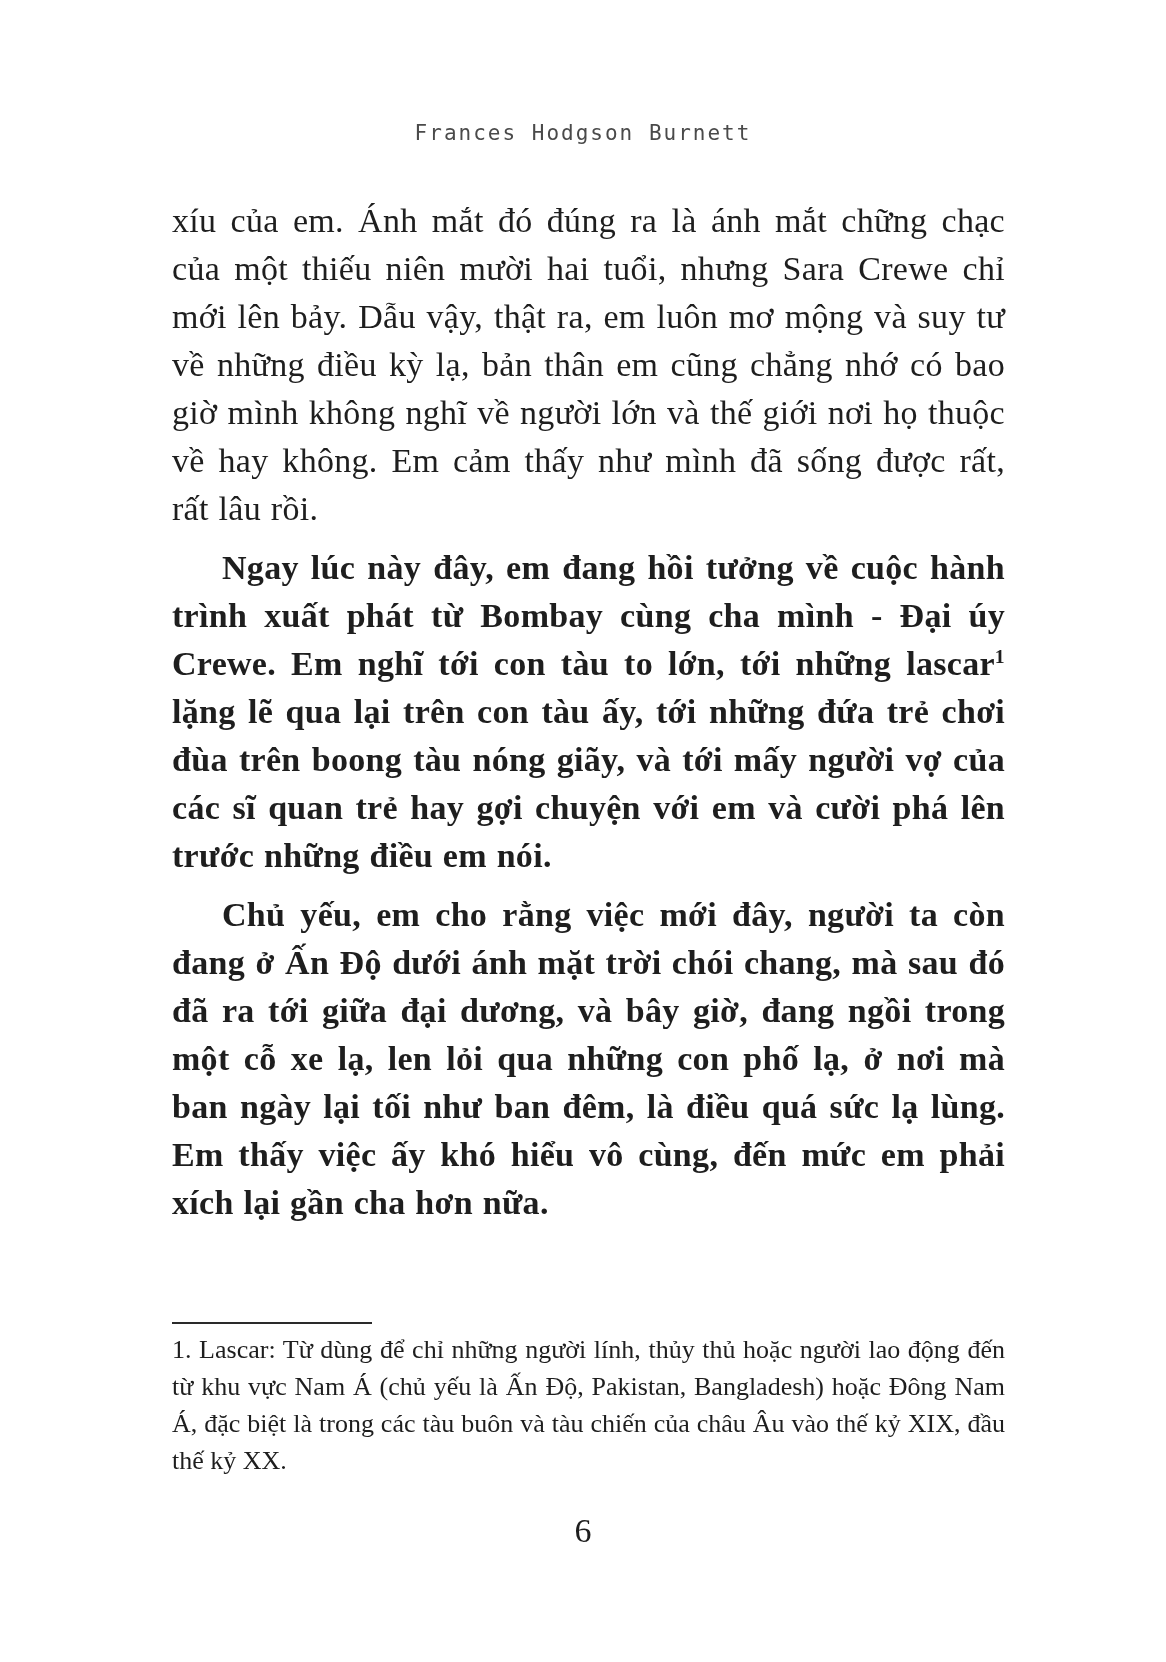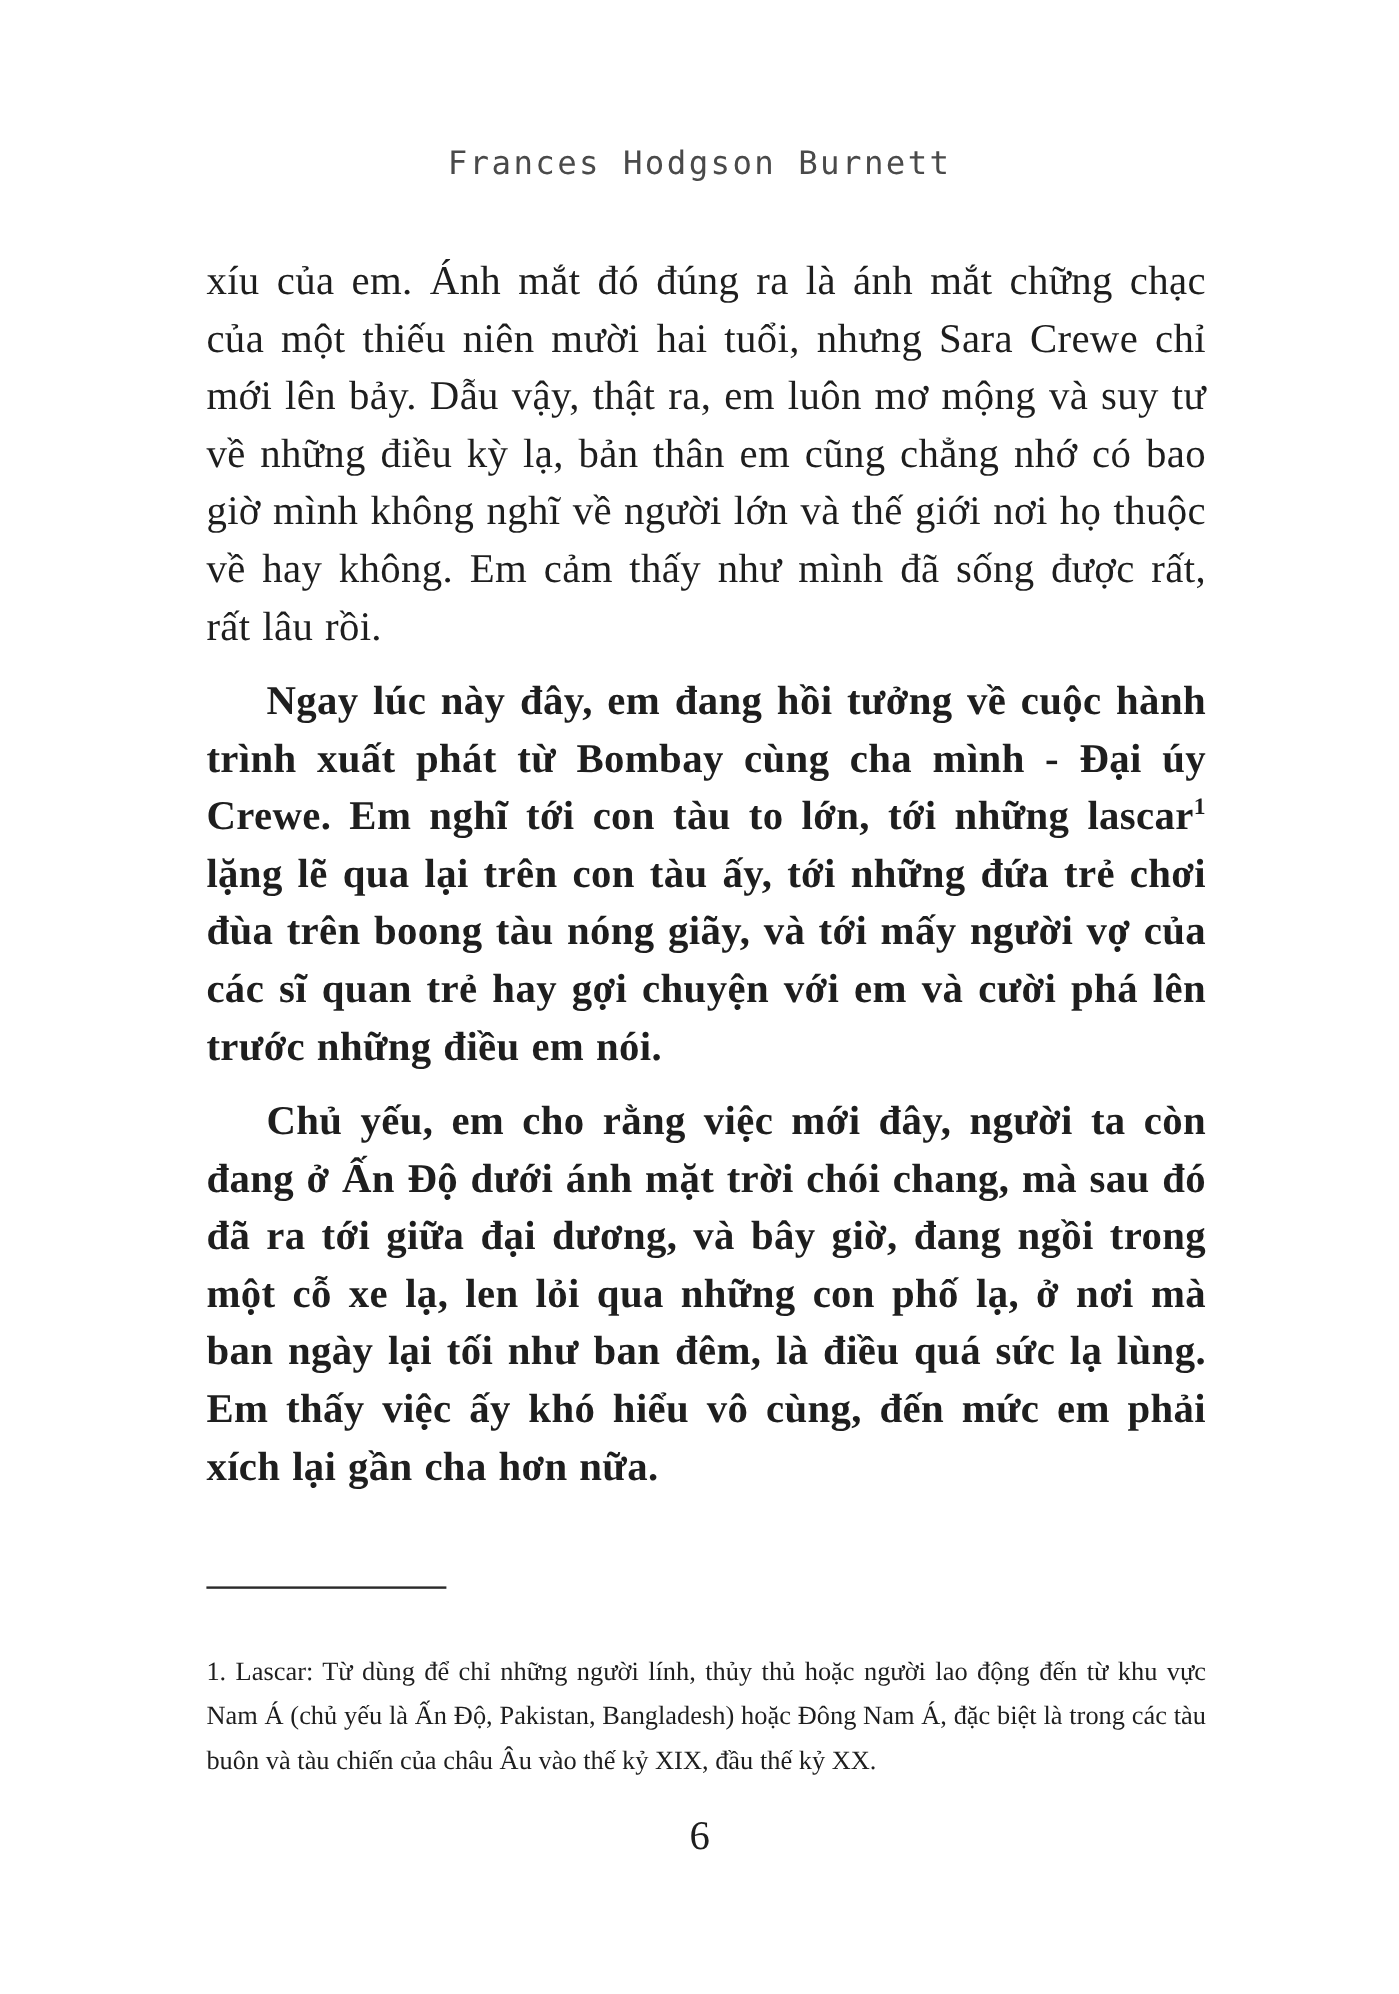--- a/index.html
+++ b/index.html
@@ -16,37 +16,37 @@
     color: #1e1e1e;
     overflow: hidden;
   }
   .author-header {
     position: absolute;
     top: 121px;
     left: 0;
     width: 100%;
     text-align: center;
     font-family: "DejaVu Sans Mono", monospace;
-    font-size: 27px;
+    font-size: 21px;
     letter-spacing: 2px;
     color: #4a4a4a;
   }
   .body-text {
     position: absolute;
     left: 172px;
     top: 197px;
     width: 833px;
     font-size: 34px;
     line-height: 48px;
     text-align: justify;
     letter-spacing: 0.3px;
     word-spacing: 1px;
   }
   .body-text p {
-    margin: 14px 0 11px 0;
+    margin: 0 0 11px 0;
   }
   .body-text p.indented {
     text-indent: 50px;
     font-weight: bold;
   }
   .body-text sup {
     font-size: 0.58em;
     line-height: 0;
     vertical-align: super;
   }
@@ -54,23 +54,23 @@
     position: absolute;
     left: 172px;
     top: 1322px;
     width: 200px;
     height: 0;
     border-top: 2px solid #2a2a2a;
   }
   .footnote {
     position: absolute;
     left: 172px;
-    top: 1374px;
+    top: 1331px;
     width: 833px;
-    font-size: 22px;
+    font-size: 26px;
     line-height: 37px;
     text-align: justify;
   }
   .page-number {
     position: absolute;
     top: 1512px;
     left: 0;
     width: 100%;
     text-align: center;
     font-size: 34px;

